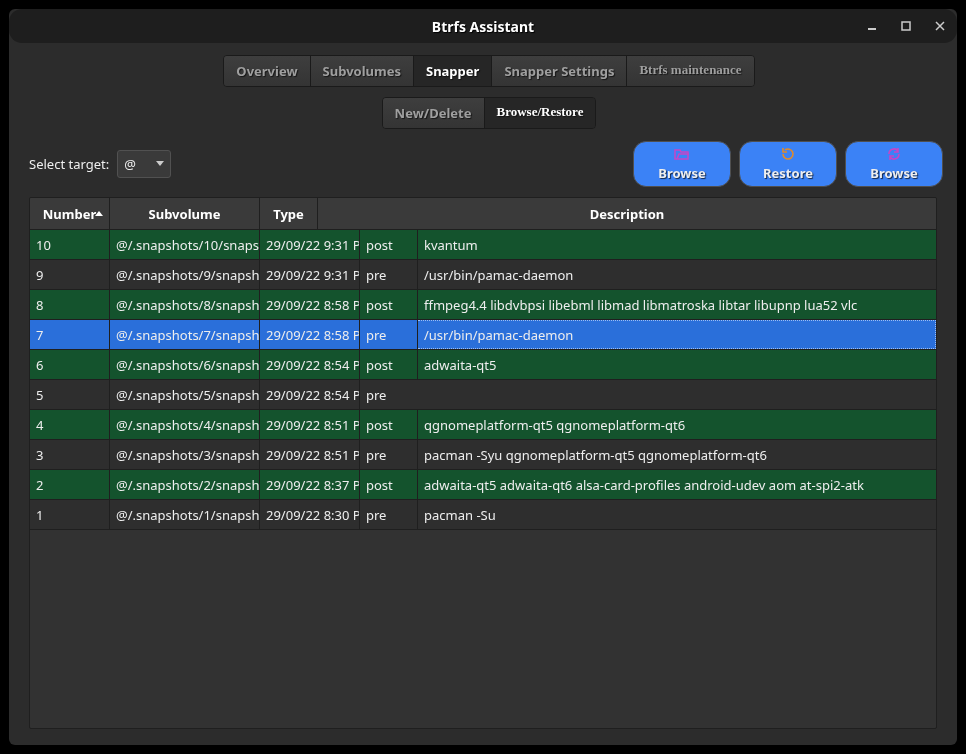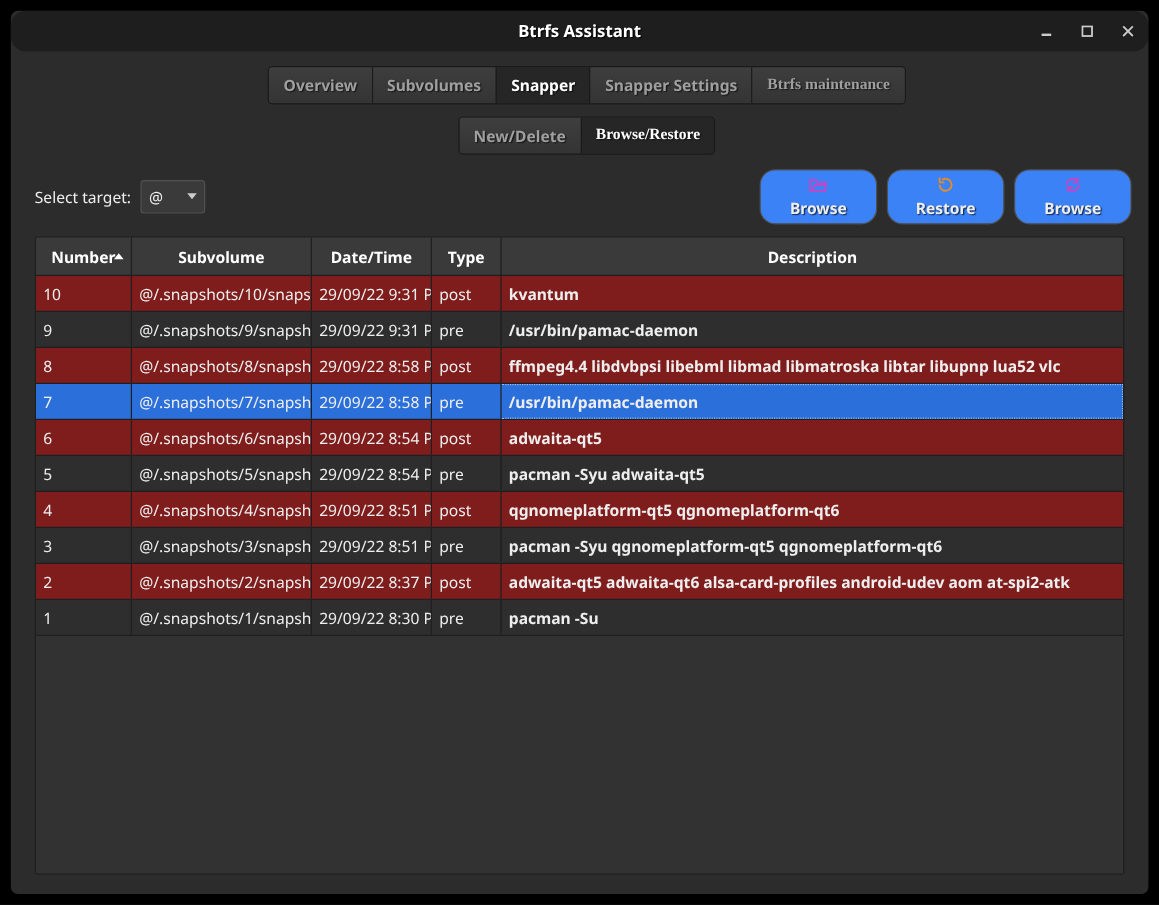--- a/index.html
+++ b/index.html
@@ -160,36 +160,36 @@
   border-right: 4px solid transparent;
   border-bottom: 5px solid #fff;
 }
 .tbody { flex: 1; overflow: hidden; }
 .trow {
   display: flex;
   height: 30px;
   border-bottom: 1px solid #1f1f1f;
 }
 .trow.odd { background: #2e2e2e; }
-.trow.even { background: #7f1d1d; }
+.trow.even { background: #14532d; }
 .trow.selected { background: #2a6fda; }
 .trow.selected .td.desc {
   border: 1px dotted #9cbef5;
   border-left: none;
 }
 .td {
   border-right: 1px solid #1f1f1f;
   display: flex;
   align-items: center;
   padding: 0 6px;
   color: #eee;
   overflow: hidden;
   white-space: nowrap;
 }
-.td:last-child { border-right: none; font-weight: bold; }
+.td:last-child { border-right: none; }
 .c-num  { width: 80px; }
 .c-sub  { width: 150px; }
 .c-date { width: 100px; }
 .c-type { width: 58px; }
 .c-desc { flex: 1; }
 </style>
 </head>
 <body>
 
 <div class="window">
@@ -256,21 +256,20 @@
           <path fill="none" stroke="#c646c6" stroke-width="1.6" d="M3 8a5 5 0 0 1 9-3M13 8a5 5 0 0 1-9 3M12 2v4h-4M4 14v-4h4"></path>
         </svg>
       <span>Browse</span>
     </div>
   </div>
 
   <div class="table-wrap">
     <div class="thead">
       <div class="th c-num sort">Number</div>
       <div class="th c-sub">Subvolume</div>
-      <div class="th c-date">Date/Time</div>
       <div class="th c-type">Type</div>
       <div class="th c-desc">Description</div>
     </div>
     <div class="tbody" id="tbody">
         <div class="trow even">
           <div class="td c-num">10</div>
           <div class="td c-sub">@/.snapshots/10/snapshot</div>
           <div class="td c-date">29/09/22 9:31 PM</div>
           <div class="td c-type">post</div>
           <div class="td c-desc desc">kvantum</div>
@@ -301,21 +300,20 @@
           <div class="td c-sub">@/.snapshots/6/snapshot</div>
           <div class="td c-date">29/09/22 8:54 PM</div>
           <div class="td c-type">post</div>
           <div class="td c-desc desc">adwaita-qt5</div>
         </div>
         <div class="trow odd">
           <div class="td c-num">5</div>
           <div class="td c-sub">@/.snapshots/5/snapshot</div>
           <div class="td c-date">29/09/22 8:54 PM</div>
           <div class="td c-type">pre</div>
-          <div class="td c-desc desc">pacman -Syu adwaita-qt5</div>
         </div>
         <div class="trow even">
           <div class="td c-num">4</div>
           <div class="td c-sub">@/.snapshots/4/snapshot</div>
           <div class="td c-date">29/09/22 8:51 PM</div>
           <div class="td c-type">post</div>
           <div class="td c-desc desc">qgnomeplatform-qt5 qgnomeplatform-qt6</div>
         </div>
         <div class="trow odd">
           <div class="td c-num">3</div>

